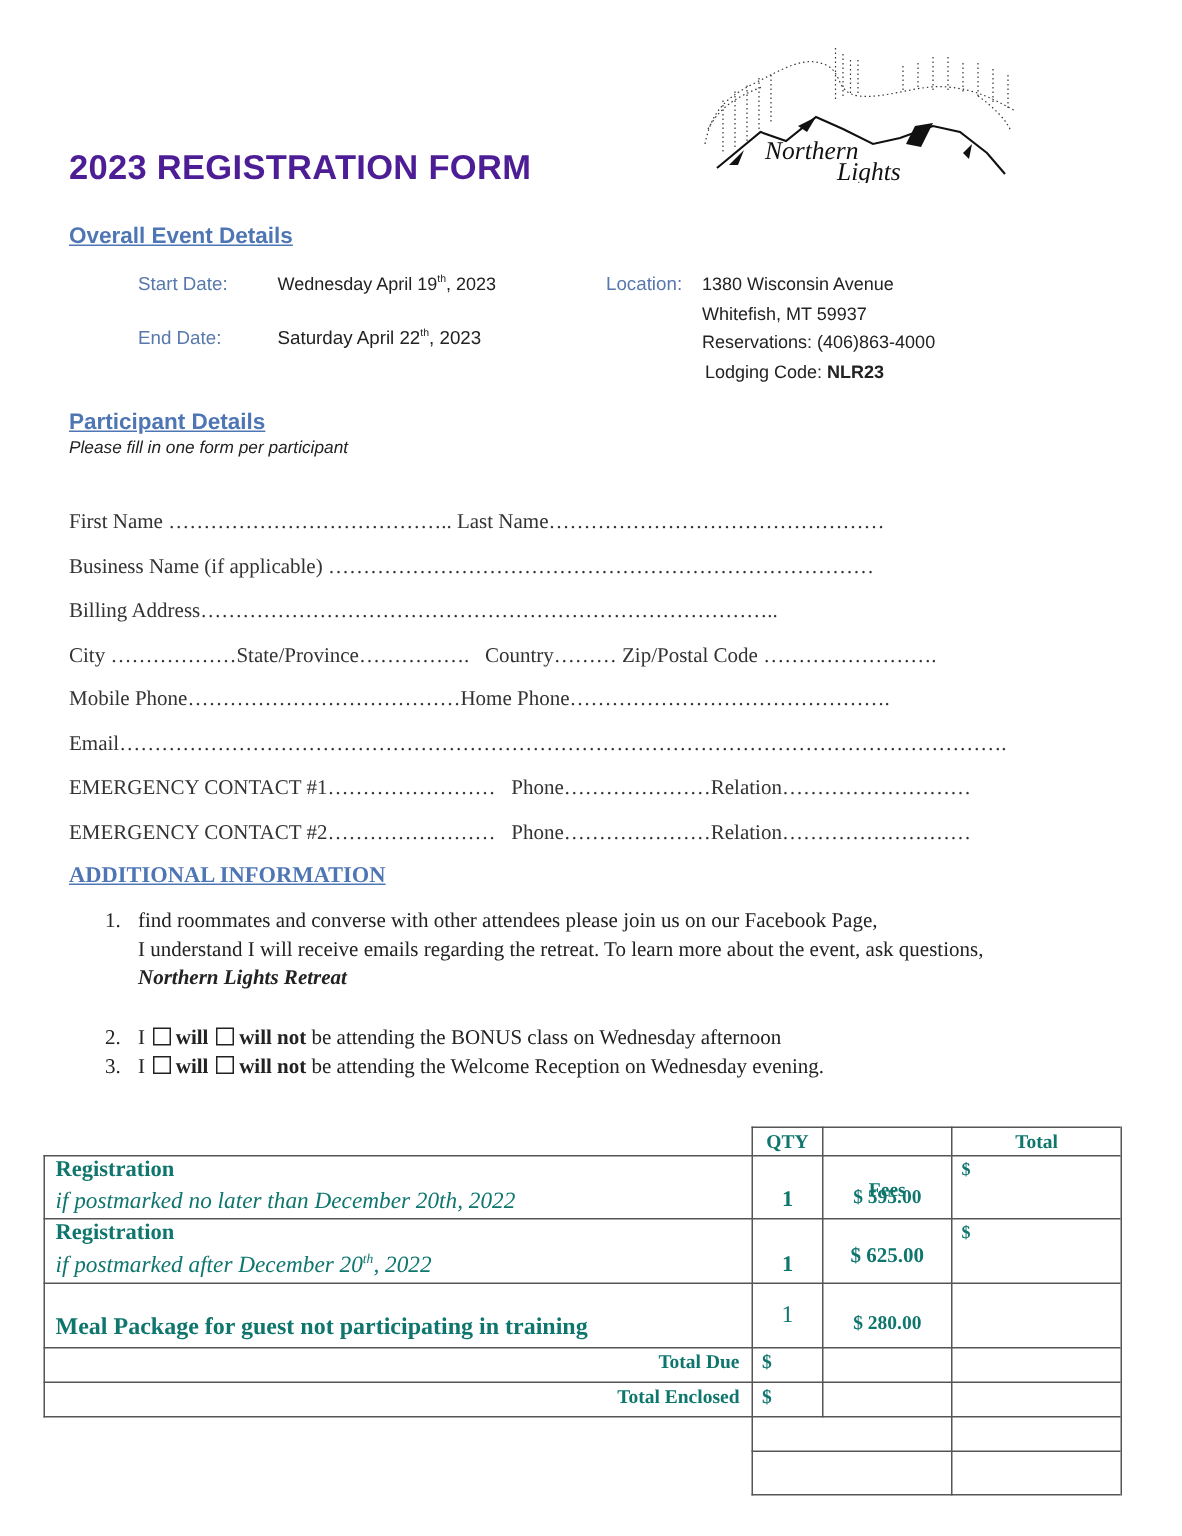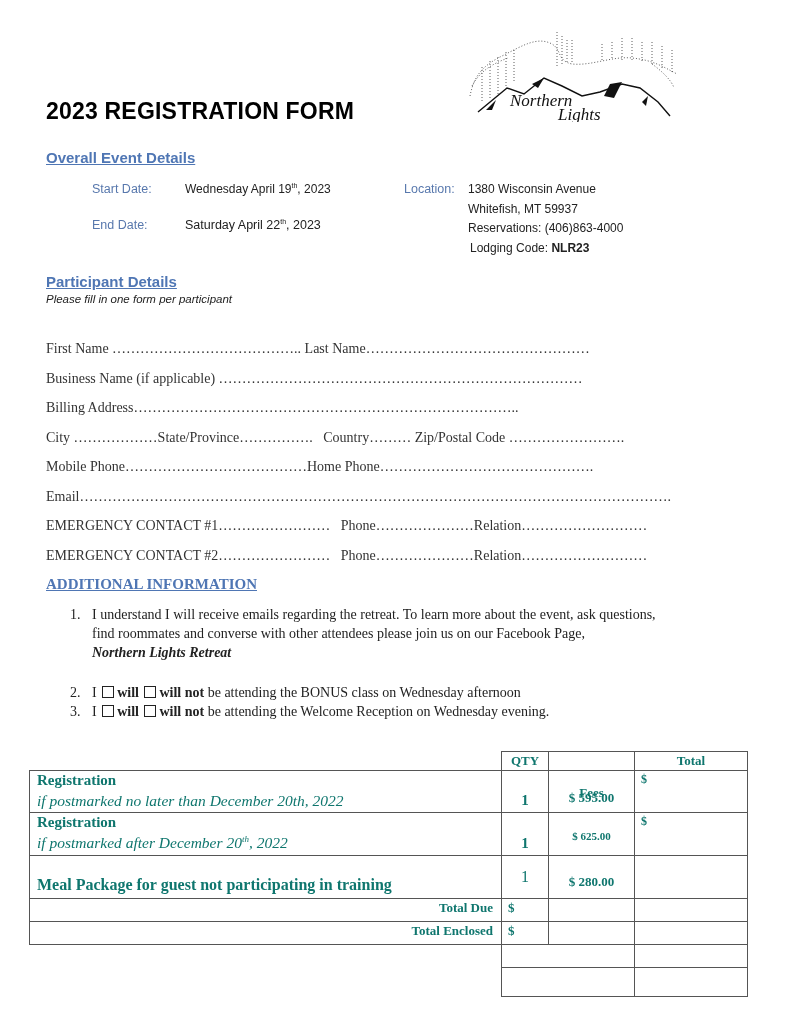--- a/index.html
+++ b/index.html
@@ -1,20 +1,20 @@
 <!DOCTYPE html>
 <html><head>
 <meta charset="utf-8">
 <style>
   html, body { margin:0; padding:0; background:#ffffff; }
   body { width:788px; height:1024px; position:relative; overflow:hidden; color:#222; }
   .abs { position:absolute; }
   .sans { font-family:"Liberation Sans", "DejaVu Sans", sans-serif; }
   .serif { font-family:"Liberation Serif", "DejaVu Serif", serif; }
-  .title { left:46px; top:98px; font-size:23px; font-weight:bold; letter-spacing:0.2px; color:#000000; }
+  .title { left:46px; top:98px; font-size:23px; font-weight:bold; letter-spacing:0.2px; color:#4c1d95; }
   .h2 { color:#4f76b4; font-weight:bold; font-size:15px; text-decoration:underline; }
   .lbl-blue { color:#5878ad; font-size:12.5px; }
   .val { font-size:12.5px; color:#222; }
   .small-val { font-size:12px; color:#222; line-height:19.5px; }
   .note { font-size:11.5px; font-style:italic; color:#222; }
   .field-row { left:46px; font-size:14px; color:#333; white-space:nowrap; }
   .addl { left:46px; top:576px; font-size:15px; font-weight:bold; color:#4f76b4; text-decoration:underline; }
   .list { font-size:14px; color:#222; line-height:19px; }
   .cb { display:inline-block; width:12px; height:12px; border:1.3px solid #222; vertical-align:-1px; margin:0 3px 0 2px; box-sizing:border-box; }
   .tbl-line { position:absolute; background:#555; }
@@ -79,22 +79,22 @@
 <div class="abs serif field-row" style="top:430px; white-space:pre;">City ………………State/Province…………….   Country……… Zip/Postal Code …………………….</div>
 <div class="abs serif field-row" style="top:459px;">Mobile Phone…………………………………Home Phone……………………………………….</div>
 <div class="abs serif field-row" style="top:489px;">Email……………………………………………………………………………………………………………….</div>
 <div class="abs serif field-row" style="top:518px; white-space:pre;">EMERGENCY CONTACT #1……………………   Phone…………………Relation………………………</div>
 <div class="abs serif field-row" style="top:548px; white-space:pre;">EMERGENCY CONTACT #2……………………   Phone…………………Relation………………………</div>
 
 <div class="abs serif addl">ADDITIONAL INFORMATION</div>
 
 <div class="abs serif list" style="left:70px; top:605px; width:700px;">
   <span style="position:absolute; left:0;">1.</span>
+  <div style="margin-left:22px;">find roommates and converse with other attendees please join us on our Facebook Page,</div>
   <div style="margin-left:22px;">I understand I will receive emails regarding the retreat.  To learn more about the event, ask questions,</div>
-  <div style="margin-left:22px;">find roommates and converse with other attendees please join us on our Facebook Page,</div>
   <div style="margin-left:22px; font-weight:bold; font-style:italic;">Northern Lights Retreat</div>
 </div>
 
 <div class="abs serif list" style="left:70px; top:683px; white-space:nowrap;">
   <span>2.</span>
   <span style="margin-left:8px;">I</span>
   <span class="cb"></span><b>will</b>
   <span class="cb"></span><b>will not</b><span> be attending the BONUS class on Wednesday afternoon</span>
 </div>
 <div class="abs serif list" style="left:70px; top:702px; white-space:nowrap;">
@@ -129,21 +129,21 @@
 
 <div class="cell-text bold" style="left:37px; top:772px; font-size:15px;">Registration</div>
 <div class="cell-text ital" style="left:37px; top:792px; font-size:15.5px;text-align:center;">if postmarked no later than December 20th, 2022</div>
 <div class="cell-text bold" style="left:502px; width:46px; top:792px; text-align:center; font-size:15px;">1</div>
 <div class="cell-text bold" style="left:549px; width:85px; top:790px; text-align:center; font-size:13px;">$ 595.00</div>
 <div class="cell-text bold" style="left:641px; top:772px; font-size:12px;">$</div>
 
 <div class="cell-text bold" style="left:37px; top:814px; font-size:15px;">Registration</div>
 <div class="cell-text ital" style="left:37px; top:834px; font-size:15.5px;"><span>if postmarked after December 20</span><sup style="font-size:9px;">th</sup><span>, 2022</span></div>
 <div class="cell-text bold" style="left:502px; width:46px; top:835px; text-align:center; font-size:15px;">1</div>
-<div class="cell-text bold" style="left:549px; width:85px; top:830px; text-align:center; font-size:11px;">$ 625.00</div>
+<div class="cell-text bold" style="left:549px; width:85px; top:830px; text-align:center; font-size:14px;">$ 625.00</div>
 <div class="cell-text bold" style="left:641px; top:814px; font-size:12px;">$</div>
 
 <div class="cell-text bold" style="left:37px; top:876px; font-size:16px;">Meal Package for guest not participating in training</div>
 <div class="cell-text" style="left:502px; width:46px; top:868px; text-align:center; font-size:16px;">1</div>
 <div class="cell-text bold" style="left:549px; width:85px; top:874px; text-align:center; font-size:13px;">$ 280.00</div>
 <div class="cell-text bold" style="left:641px; top:858px; font-size:12px;"></div>
 
 <div class="cell-text bold" style="left:300px; width:193px; top:900px; text-align:right; font-size:13px;">Total Due</div>
 <div class="cell-text bold" style="left:508px; top:900px; font-size:13px;">$</div>
 <div class="cell-text bold" style="left:300px; width:193px; top:923px; text-align:right; font-size:13px;">Total Enclosed</div>

